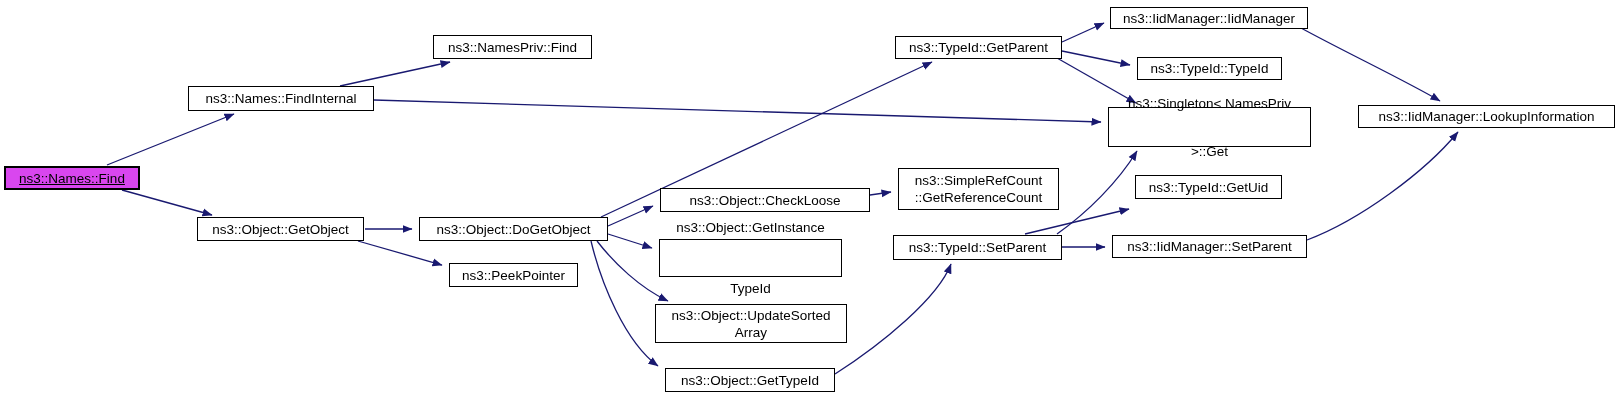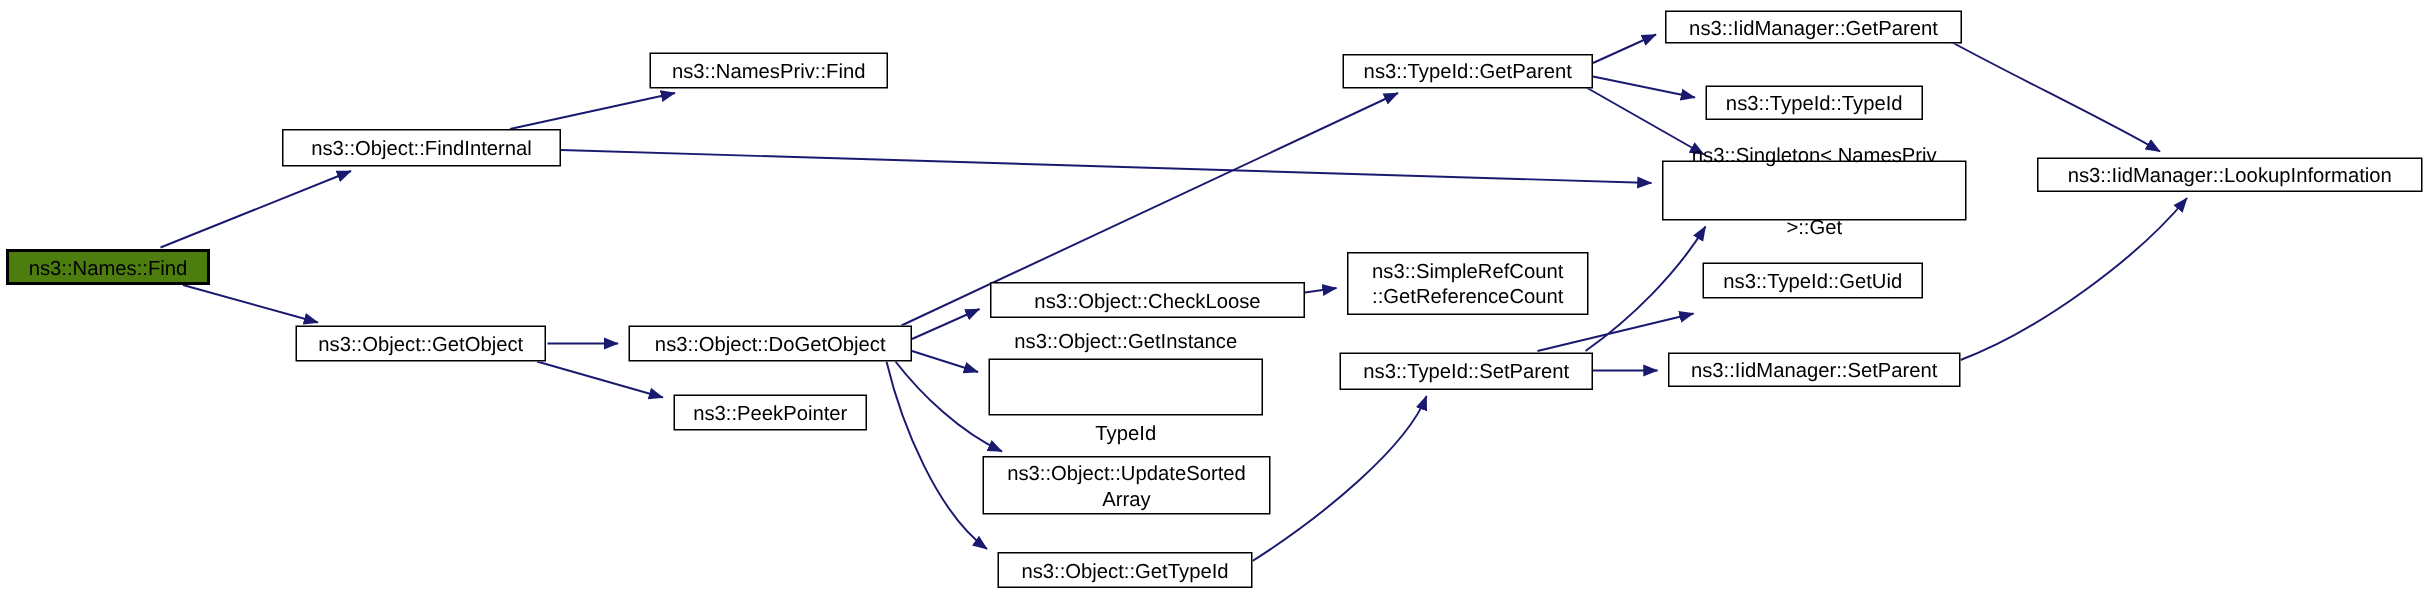--- a/index.html
+++ b/index.html
@@ -23,23 +23,24 @@
     align-items:center;
     justify-content:center;
     font-size:13.5px;
     line-height:17px;
     color:#000000;
     white-space:nowrap;
     text-align:center;
     cursor:pointer;
   }
   .node.root{
-    background:#4d7c0f;
+    background:#d946ef;
     border:2px solid #000000;
     cursor:default;
+    text-decoration:underline;
   }
 </style>
 </head>
 <body>
 
 <div class="canvas">
 
   <svg class="edge-layer" viewBox="0 0 1619 401" xmlns="http://www.w3.org/2000/svg">
     <defs>
       <marker id="arrow" markerWidth="11" markerHeight="9" refX="9.5" refY="4.5" orient="auto" markerUnits="userSpaceOnUse">
@@ -67,21 +68,21 @@
     <path class="edge" d="M1025,234 L1129,209" marker-end="url(#arrow)"></path>
     <path class="edge" d="M1062,247 L1105,247" marker-end="url(#arrow)"></path>
     <path class="edge" d="M1307,240 C1360,220 1425,172 1458,132" marker-end="url(#arrow)"></path>
   </svg>
 
   <div class="node root" style="left:4px;top:166px;width:136px;height:24px;">
     <span>ns3::Names::Find</span>
   </div>
 
   <div class="node" style="left:188px;top:86px;width:186px;height:25px;">
-    <span>ns3::Object::FindInternal</span>
+    <span>ns3::Names::FindInternal</span>
   </div>
 
   <div class="node" style="left:433px;top:35px;width:159px;height:24px;">
     <span>ns3::NamesPriv::Find</span>
   </div>
 
   <div class="node" style="left:197px;top:217px;width:167px;height:24px;">
     <span>ns3::Object::GetObject</span>
   </div>
 
@@ -118,21 +119,21 @@
 
   <div class="node" style="left:893px;top:235px;width:169px;height:25px;">
     <span>ns3::TypeId::SetParent</span>
   </div>
 
   <div class="node" style="left:895px;top:36px;width:167px;height:23px;">
     <span>ns3::TypeId::GetParent</span>
   </div>
 
   <div class="node" style="left:1110px;top:7px;width:198px;height:22px;">
-    <span>ns3::IidManager::GetParent</span>
+    <span>ns3::IidManager::IidManager</span>
   </div>
 
   <div class="node" style="left:1137px;top:57px;width:145px;height:23px;">
     <span>ns3::TypeId::TypeId</span>
   </div>
 
   <div class="node" style="left:1108px;top:107px;width:203px;height:40px;gap:31px;">
     <span>ns3::Singleton&lt; NamesPriv</span>
     <span>&gt;::Get</span>
   </div>

